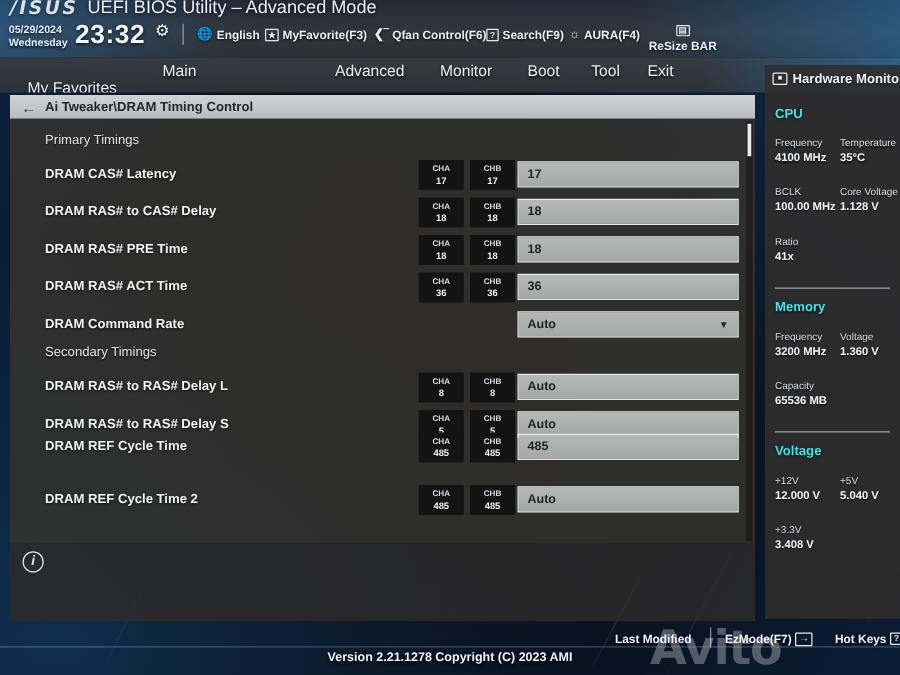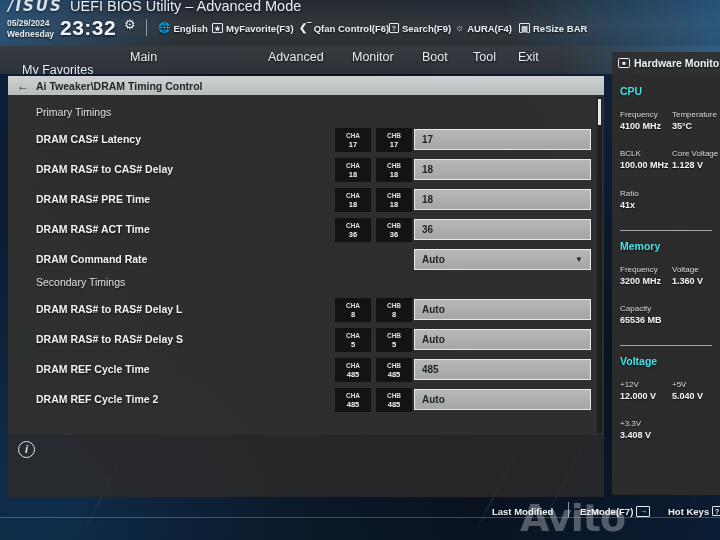--- a/index.html
+++ b/index.html
@@ -311,21 +311,21 @@
     <div class="tb-item" style="left:389px;">
       <span class="q-box">?</span>
       <span>Search(F9)</span>
     </div>
 
     <div class="tb-item" style="left:455px;">
       <span class="tb-ic">☼</span>
       <span>AURA(F4)</span>
     </div>
 
-    <div class="tb-item" style="left:519px;">
+    <div class="tb-item" style="left:519px;flex-direction:column;">
       <span class="ic-box">▤</span>
       <span>ReSize BAR</span>
     </div>
   </div>
 
   <div class="menubar">
     <div class="menubar-glow"></div>
     <div class="tab" style="left:22px;margin-top:13px;">My Favorites</div>
     <div class="tab" style="left:130px;">Main</div>
     <div class="tab active" style="left:182px;margin-top:36px;">Ai Tweaker</div>
@@ -425,21 +425,21 @@
         <span class="ch-name">CHA</span>
         <span class="ch-val">5</span>
       </div>
       <div class="chip chb">
         <span class="ch-name">CHB</span>
         <span class="ch-val">5</span>
       </div>
       <div class="field">Auto</div>
     </div>
 
-    <div class="row" style="top:262px;text-align:right;">
+    <div class="row" style="top:250px;text-align:right;">
       <div class="row-label">DRAM REF Cycle Time</div>
       <div class="chip cha">
         <span class="ch-name">CHA</span>
         <span class="ch-val">485</span>
       </div>
       <div class="chip chb">
         <span class="ch-name">CHB</span>
         <span class="ch-val">485</span>
       </div>
       <div class="field">485</div>
@@ -538,14 +538,15 @@
     </div>
     <div class="bb-item" style="left:668px;">
       <span>Hot Keys</span>
       <span class="q-box">?</span>
     </div>
   </div>
 
   <div class="watermark">Avito</div>
 
   <div class="bottom-line"></div>
+  <div class="version">Version 2.21.1278 Copyright (C) 2023 AMI</div>
 
 </div>
 
 </body></html>

